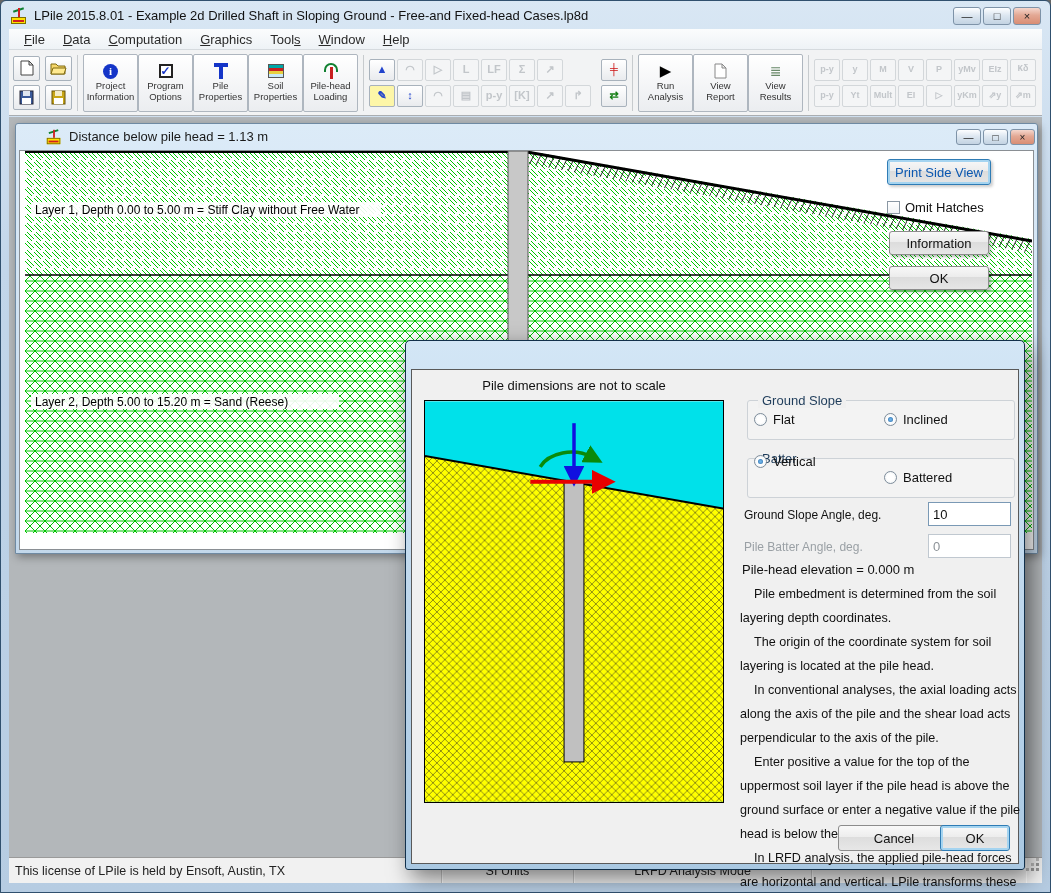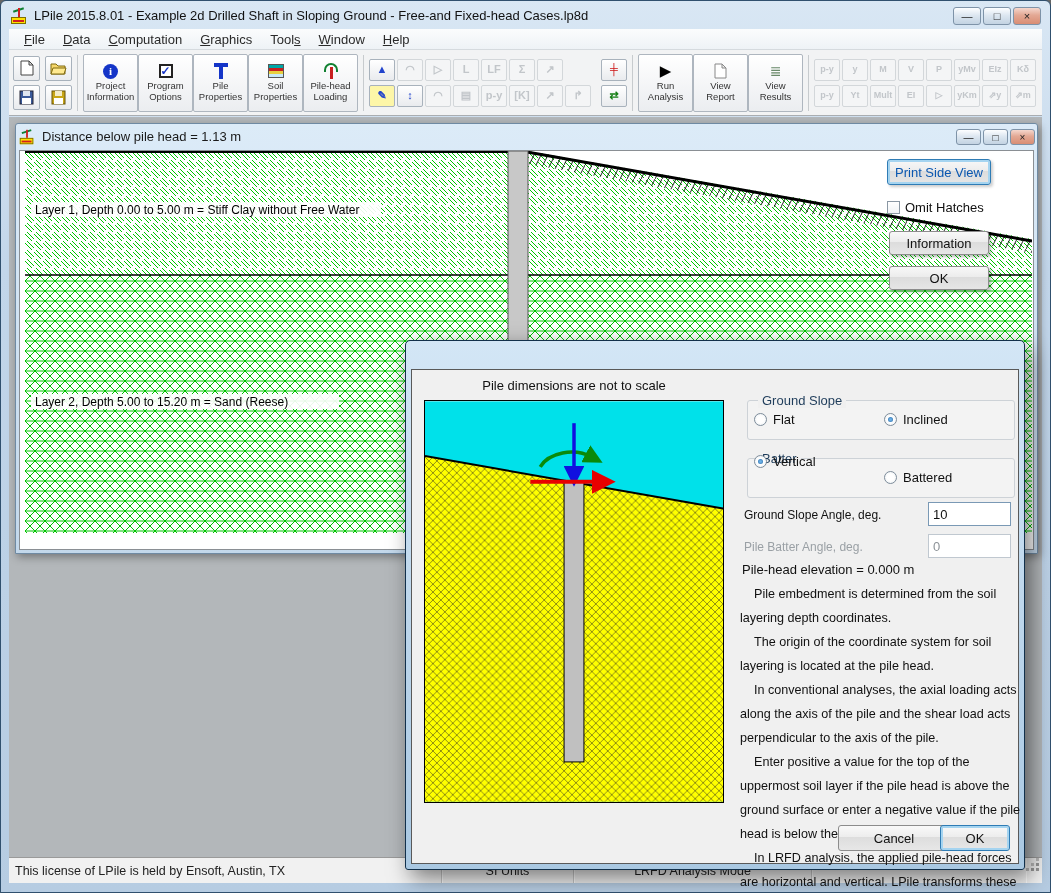--- a/index.html
+++ b/index.html
@@ -51,21 +51,21 @@
   .pile-ico .h{position:absolute;left:1px;top:0;width:14px;height:4px;background:#1535c8;}
   .soil-ico{width:16px;height:14px;background:repeating-linear-gradient(#00a8a8 0 3px,#c82020 3px 6px,#e8d040 6px 9px,#c8e8f8 9px 14px);border:1px solid #555;}
   .phl-ico{position:relative;width:16px;height:16px;}
   .phl-ico .v{position:absolute;left:7px;top:4px;width:3px;height:12px;background:#c82020;}
   .phl-ico .arc{position:absolute;left:1px;top:0px;width:14px;height:9px;border:2px solid #108030;border-bottom:none;border-radius:8px 8px 0 0;}
   
   .mdi{position:absolute;left:8px;right:8px;top:116px;bottom:35px;background:#b3b7ba;}
   
   .iwin{position:absolute;left:6px;top:6px;width:1023px;height:431px;border:1px solid #6f8aa3;border-radius:3px 3px 0 0;
         background:linear-gradient(#dcebf8,#c3d8eb);box-shadow:2px 3px 8px rgba(0,0,0,.35);z-index:2;}
-  .iwin .ititle{height:25px;display:flex;align-items:center;padding:0 2px;font-size:13px;color:#1a1a1a;}
+  .iwin .ititle{height:25px;display:flex;align-items:center;padding:0 2px;font-size:13px;color:#1a1a1a;margin-left:27px;}
   .iwin .icontent{position:absolute;left:3px;right:3px;top:26px;bottom:3px;background:#fff;border:1px solid #8a8f94;overflow:hidden;}
   .iwbtn{width:25px;height:16px;font-size:10px;line-height:13px;}
   .ov-btn{position:absolute;border:1px solid #8c8c8c;border-radius:3px;font-size:13px;color:#111;
           background:linear-gradient(#f8f8f8,#ececec 45%,#dcdcdc 46%,#e6e6e6);box-shadow:2px 2px 3px rgba(0,0,0,.25);
           font-family:"Liberation Sans",sans-serif;}
   .ov-btn.focused{border:1px solid #2f7cb5;box-shadow:0 0 0 2px #a5d4f0 inset,2px 2px 3px rgba(0,0,0,.2);}
   .chkrow{position:absolute;display:flex;align-items:center;gap:5px;font-size:13px;color:#111;}
   .chkbox{width:13px;height:13px;border:1px solid #8a97a3;background:linear-gradient(#fff,#f0f3f5);}
   
   .dialog{position:absolute;left:405px;top:340px;width:620px;height:530px;z-index:30;
@@ -311,21 +311,21 @@
             </button>
             <button class="sbtn disabled">
               <span class="g" style="font-size:9px;">P</span>
             </button>
             <button class="sbtn disabled">
               <span class="g" style="font-size:9px;">yMv</span>
             </button>
             <button class="sbtn disabled">
               <span class="g" style="font-size:9px;">EIz</span>
             </button>
-            <button class="sbtn disabled" style="color: rgb(176, 136, 136);">
+            <button class="sbtn disabled" style="color: rgb(176, 136, 136); font-family: Liberation Mono, monospace;">
               <span class="g" style="font-size:9px;">Kδ</span>
             </button>
           </div>
         <div class="trow">
 
         <button class="sbtn disabled">
               <span class="g" style="font-size:9px;">p-y</span>
             </button>
             <button class="sbtn disabled">
               <span class="g" style="font-size:9px;">Yt</span>

